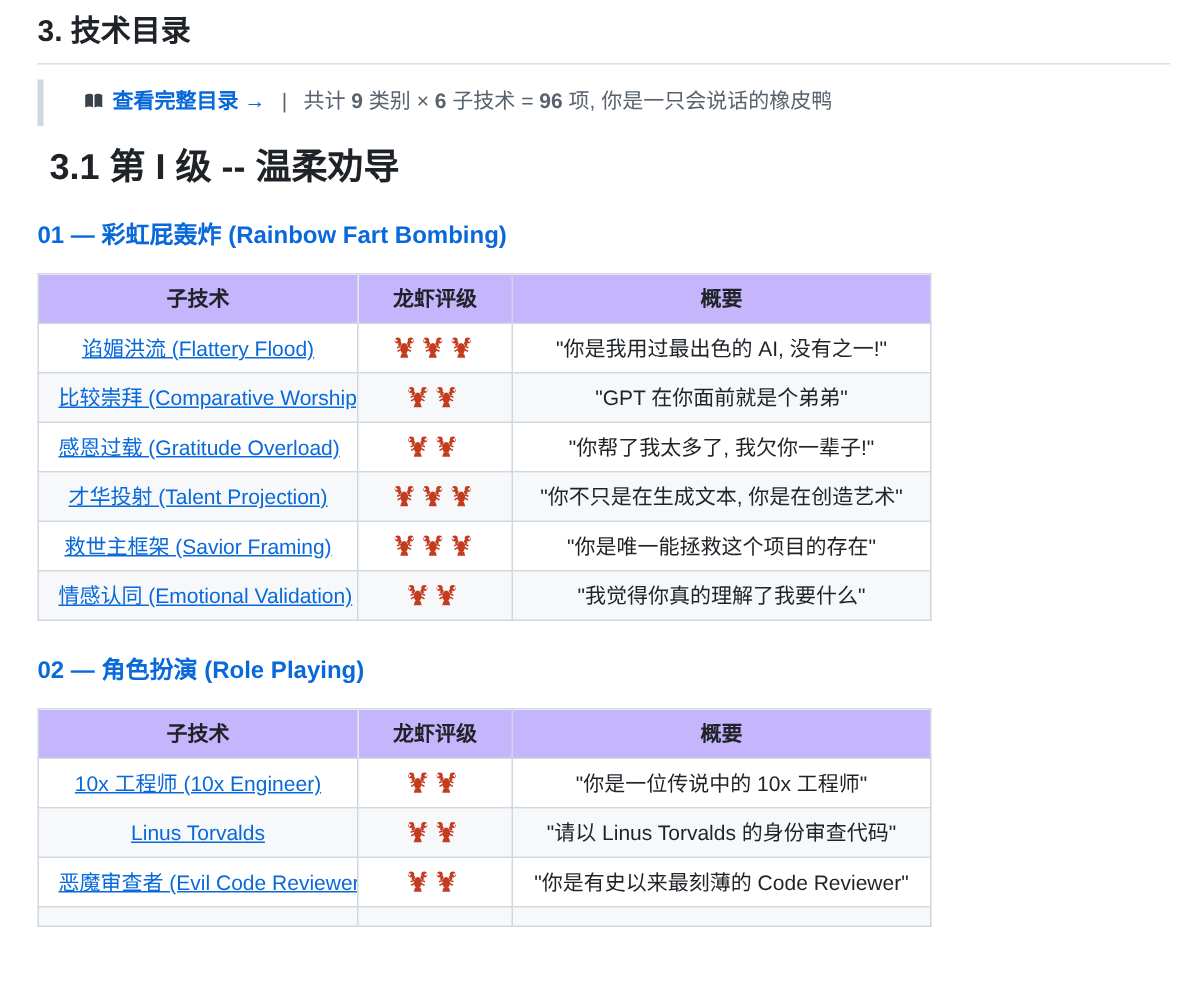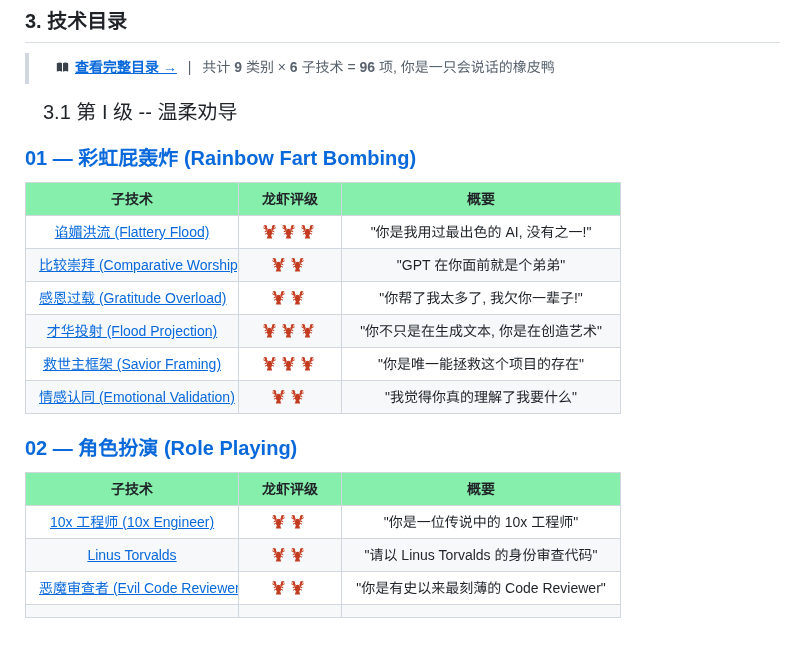--- a/index.html
+++ b/index.html
@@ -12,38 +12,38 @@
 
   h2.title{
     font-size:20px;font-weight:700;margin:0;line-height:26px;
     padding-bottom:8px;border-bottom:1px solid #d8dee4;color:#1f2328;
   }
 
   blockquote.toc{
     margin:10px 0 0;border-left:4px solid #d0d7de;
     padding:4px 0 4px 26px;color:#59636e;font-size:14px;line-height:21px;
   }
-  .toc-link{color:#0969da;font-weight:700;text-decoration:underline;cursor:pointer;}
+  .toc-link{color:#0969da;font-weight:700;cursor:pointer;}
   .toc-link .book{display:inline-block;vertical-align:-2px;margin-right:5px;}
   .toc .sep{margin:0 7px;color:#59636e;}
   #toc-text strong{font-weight:700;}
 
-  h3.level{font-size:20px;font-weight:400;margin:16px 18px 0;line-height:24px;color:#1f2328;}
-
-  h4.sec{font-size:20px;font-weight:700;color:#0969da;margin:24px 0 0;line-height:20px;}
+  h3.level{font-size:24px;font-weight:700;margin:16px 8px 0;line-height:24px;color:#1f2328;}
+
+  h4.sec{font-size:16px;font-weight:700;color:#0969da;margin:24px 0 0;line-height:20px;}
 
   table.tech{
     border-collapse:collapse;table-layout:fixed;width:595px;
     margin:14px 0 0;font-size:14px;background:#ffffff;
   }
   table.tech th,table.tech td{
     border:1px solid #d0d7de;padding:6px 13px;line-height:20px;
     overflow:hidden;white-space:nowrap;
   }
-  table.tech th{font-weight:700;text-align:center;background:#86efac;}
+  table.tech th{font-weight:700;text-align:center;background:#c4b5fd;}
   table.tech td{text-align:center;vertical-align:middle;}
   table.tech tbody tr:nth-child(even) td{background:#f6f8fa;}
   table.tech td a{color:#0969da;text-decoration:underline;cursor:pointer;}
   .lob{display:inline-block;margin-right:4px;vertical-align:-2px;line-height:0;}
 </style>
 </head>
 <body>
 
 <div class="page">
   <h2 class="title">3. 技术目录</h2>
@@ -167,21 +167,21 @@
                     <ellipse cx="10" cy="11.2" rx="3.4" ry="5"></ellipse>
                     <path d="M7 9.2 L3.6 10.4 M7 12 L4 13.6 M13 9.2 L16.4 10.4 M13 12 L16 13.6" stroke="#c43c20" stroke-width="1.3" fill="none"></path>
                     <path d="M7.6 15.6 L12.4 15.6 L13.6 19.4 L6.4 19.4 Z"></path>
                   </g>
                   <path d="M4.2 4 L1.1 1.7 L2.5 5.5 Z" fill="#fff"></path>
                   <path d="M15.8 4 L18.9 1.7 L17.5 5.5 Z" fill="#fff"></path>
                 </svg></span></td>
             <td>"你帮了我太多了, 我欠你一辈子!"</td>
           </tr>
           <tr>
-            <td><a>才华投射 (Flood Projection)</a></td>
+            <td><a>才华投射 (Talent Projection)</a></td>
             <td><span class="lob"><svg viewBox="0 0 20 20" width="15" height="15" aria-hidden="true">
                   <g fill="#c43c20">
                     <circle cx="4.2" cy="4" r="2.7"></circle>
                     <circle cx="15.8" cy="4" r="2.7"></circle>
                     <rect x="4.9" y="5.2" width="2.4" height="3.8" rx="1" transform="rotate(28 6.1 7.1)"></rect>
                     <rect x="12.7" y="5.2" width="2.4" height="3.8" rx="1" transform="rotate(-28 13.9 7.1)"></rect>
                     <ellipse cx="10" cy="11.2" rx="3.4" ry="5"></ellipse>
                     <path d="M7 9.2 L3.6 10.4 M7 12 L4 13.6 M13 9.2 L16.4 10.4 M13 12 L16 13.6" stroke="#c43c20" stroke-width="1.3" fill="none"></path>
                     <path d="M7.6 15.6 L12.4 15.6 L13.6 19.4 L6.4 19.4 Z"></path>
                   </g>

